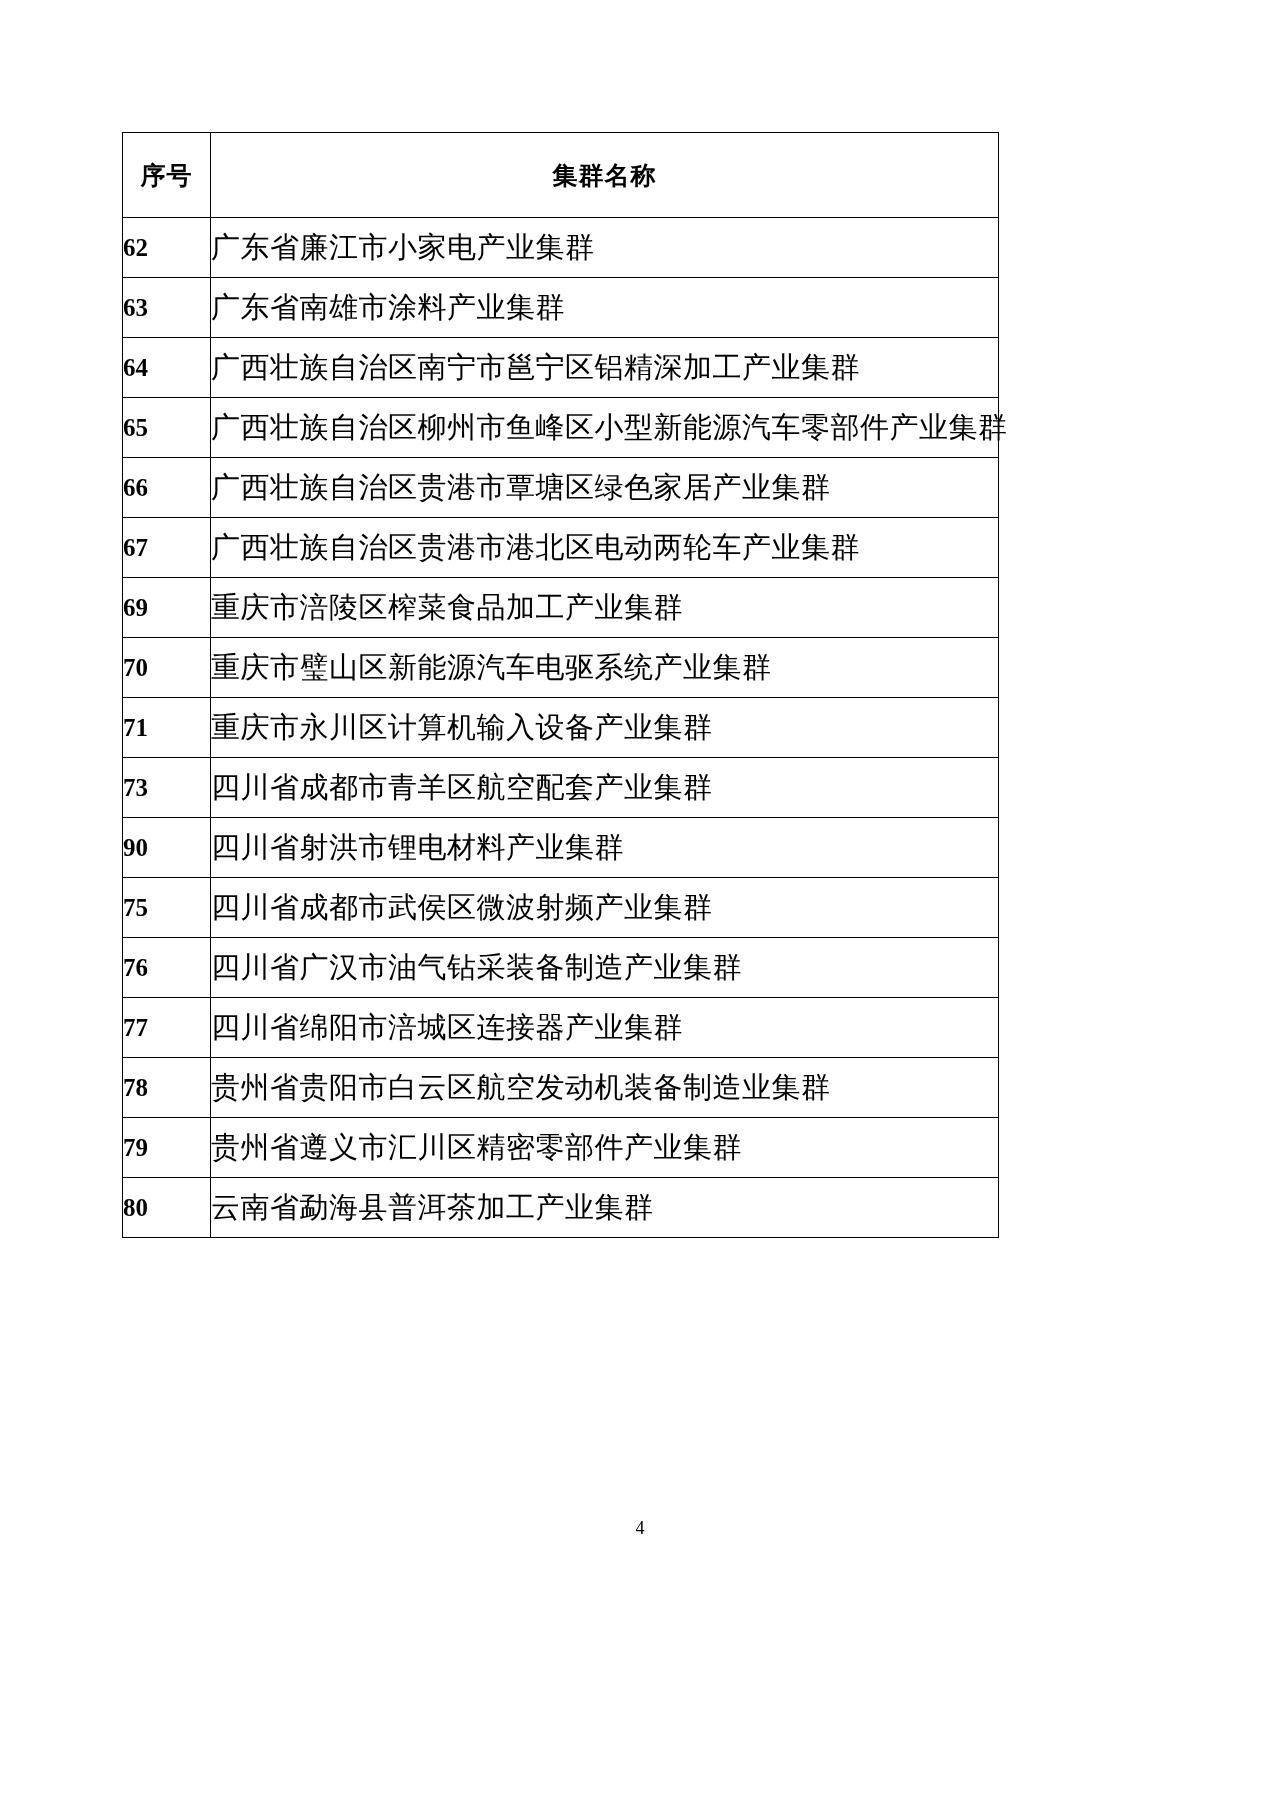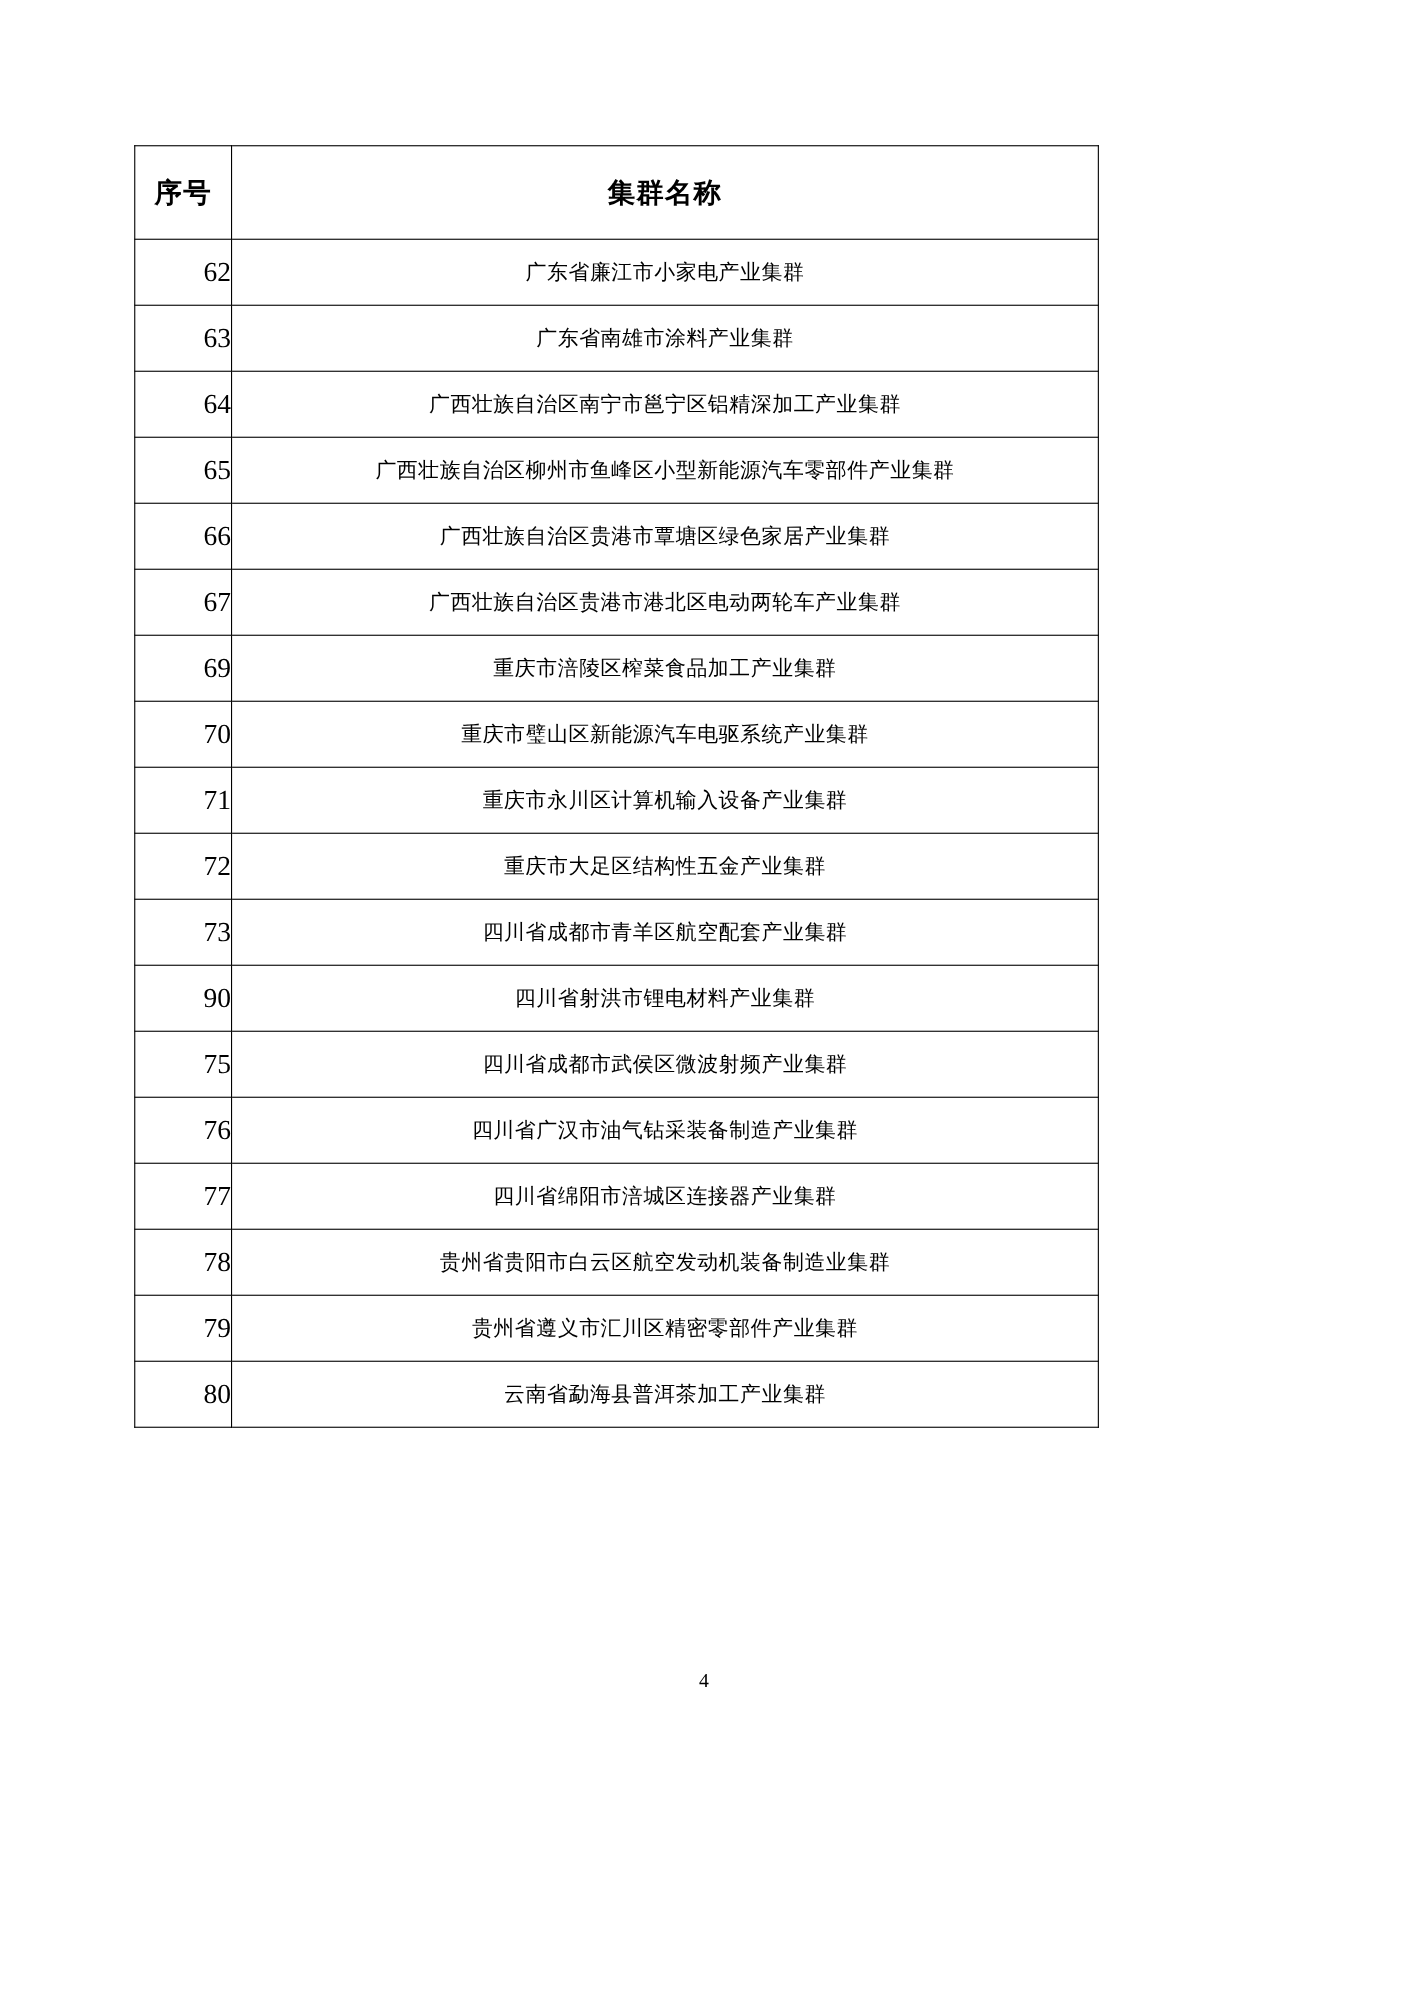--- a/index.html
+++ b/index.html
@@ -48,27 +48,28 @@
     font-weight: bold;
     font-size: 25px;
     font-family: "DejaVu Sans", "Liberation Sans", sans-serif;
     letter-spacing: 1px;
   }
   .hdr-cell.name {
     font-size: 25px;
     margin-top: 24px;
   }
   .row-no {
-    text-align: right;
+    text-align: left;
     font-size: 25px;
     font-family: "Liberation Serif", "DejaVu Serif", serif;
+    font-weight: bold;
   }
   .row-name {
-    text-align: center;
-    font-size: 19px;
+    text-align: left;
+    font-size: 29px;
     padding-left: 14px;
     font-family: Liberation Serif, serif;
     letter-spacing: 0.5px;
     white-space: nowrap;
   }
   tr.data-row td {
     height: 59px;
   }
   .page-number {
     position: absolute;
@@ -127,24 +128,20 @@
           </tr>
           <tr class="data-row">
             <td class="row-no">70</td>
             <td class="row-name">重庆市璧山区新能源汽车电驱系统产业集群</td>
           </tr>
           <tr class="data-row">
             <td class="row-no">71</td>
             <td class="row-name">重庆市永川区计算机输入设备产业集群</td>
           </tr>
           <tr class="data-row">
-            <td class="row-no">72</td>
-            <td class="row-name">重庆市大足区结构性五金产业集群</td>
-          </tr>
-          <tr class="data-row">
             <td class="row-no">73</td>
             <td class="row-name">四川省成都市青羊区航空配套产业集群</td>
           </tr>
           <tr class="data-row">
             <td class="row-no">90</td>
             <td class="row-name">四川省射洪市锂电材料产业集群</td>
           </tr>
           <tr class="data-row">
             <td class="row-no">75</td>
             <td class="row-name">四川省成都市武侯区微波射频产业集群</td>

